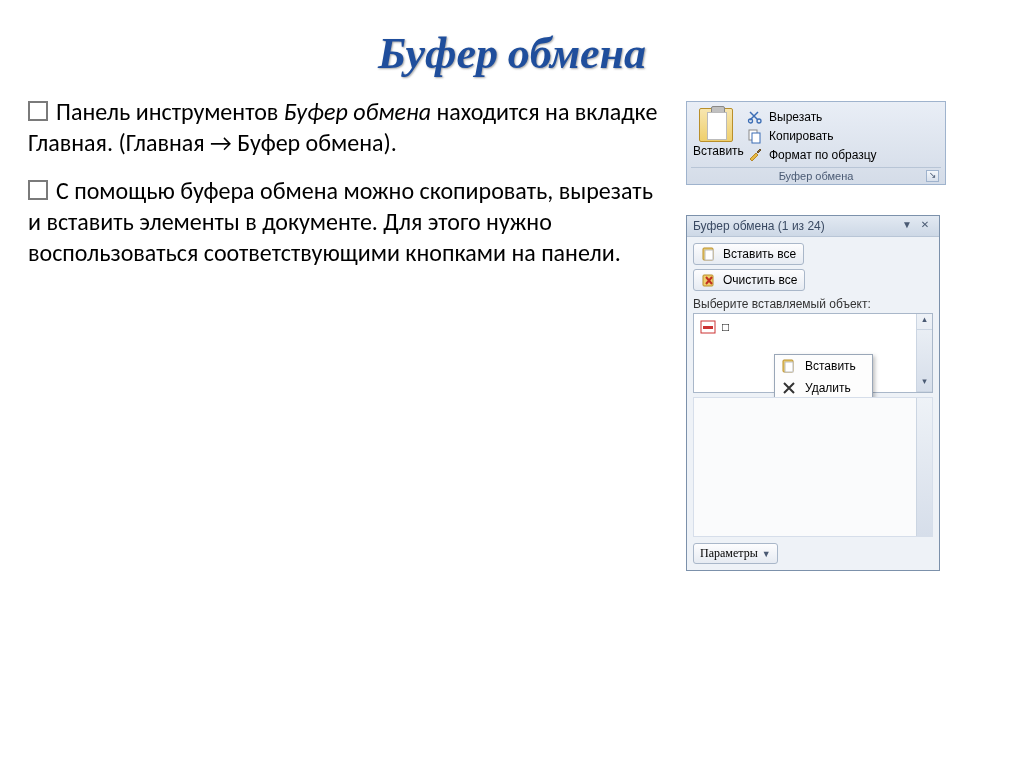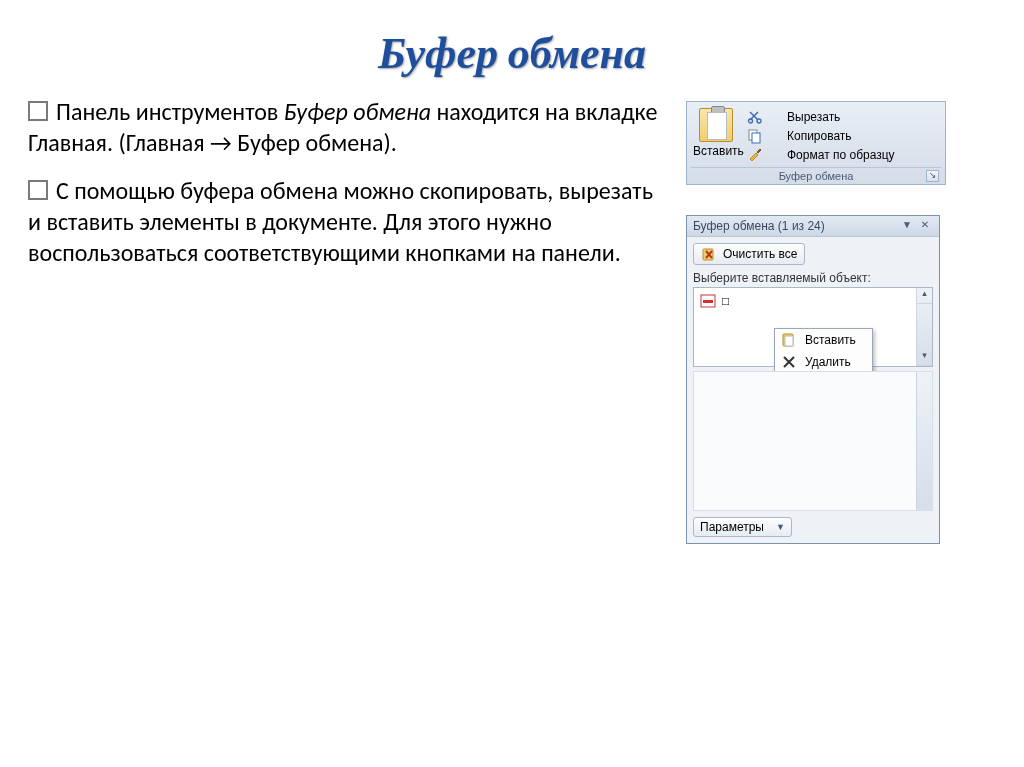--- a/index.html
+++ b/index.html
@@ -77,21 +77,21 @@
     content:"";
     position:absolute; top:3px; left:7px; width:18px; height:26px;
     background:#fff; border:1px solid #bbb;
   }
   .paste-icon::before {
     content:"";
     position:absolute; top:-3px; left:11px; width:12px; height:6px;
     background:#c0c0c0; border:1px solid #888; border-radius:2px;
   }
   .small-btns { flex:1; display:flex; flex-direction:column; gap:1px; padding-top:2px; font-size:12px;}
-  .small-btn { display:flex; align-items:center; gap:24px; padding:1px 2px; border-radius:2px;}
+  .small-btn { display:flex; align-items:center; gap:6px; padding:1px 2px; border-radius:2px;}
   .ico { width:16px; height:16px; flex:0 0 16px; display:flex; align-items:center; justify-content:center; }
   .ribbon-footer {
     text-align:center; font-size:11px; color:#4a5a73;
     border-top:1px solid #b8c5d6; margin-top:3px; padding:2px 0 0 0;
     position:relative;
   }
   .ribbon-footer .launcher {
     position:absolute; right:2px; top:2px; width:13px; height:12px;
     border:1px solid #9fb3cd; font-size:9px; line-height:9px; text-align:center;
     background:linear-gradient(#f4f7fb,#d8e0ec);
@@ -162,24 +162,24 @@
     position:relative;
     margin-bottom:6px;
     display:flex;
   }
   .below-list .filler{flex:1;}
   .below-list .sb2 {
     width:16px; background:linear-gradient(#eef2f7,#d6deea);
     border-left:1px solid #cbd5e2;
   }
   .params-btn {
-    display:inline-flex; align-items:center; gap:12px;
+    display:inline-flex; align-items:center; gap:4px;
     background:linear-gradient(#fdfdfe,#e6ebf2);
     border:1px solid #a9b7c9; border-radius:3px;
-    padding:2px 6px; font-size:12px;
+    padding:2px 6px; font-size:12px;font-family:Liberation Serif, serif;
   }
   .em { font-style: italic; }
   svg { display:block; }
 </style>
 </head>
 <body>
 
 <div class="slide-title">Буфер обмена</div>
 
 <div class="content">
@@ -242,20 +242,31 @@
     </div>
 
     <div class="pane">
       <div class="pane-header">
         <span>Буфер обмена (1 из 24)</span>
         <span class="sp"></span>
         <span class="hbtn">▼</span>
         <span class="hbtn">✕</span>
       </div>
       <div class="pane-body">
+        <div>
+          <span class="pane-btn">
+            <span class="ico">
+              <svg width="16" height="16" viewBox="0 0 16 16">
+                  <rect x="2" y="2" width="10" height="12" rx="1" fill="#efcf6c" stroke="#b98f2a"></rect>
+                  <rect x="4" y="4" width="8" height="10" fill="#fff" stroke="#bbb"></rect>
+                </svg>
+            </span>
+            <span>Вставить все</span>
+          </span>
+        </div>
         <div>
           <span class="pane-btn">
             <span class="ico">
               <svg width="16" height="16" viewBox="0 0 16 16">
                   <rect x="2" y="3" width="10" height="11" rx="1" fill="#efcf6c" stroke="#b98f2a"></rect>
                   <path d="M5 5 L11 12 M11 5 L5 12" stroke="#c03020" stroke-width="2"></path>
                 </svg>
             </span>
             <span>Очистить все</span>
           </span>

